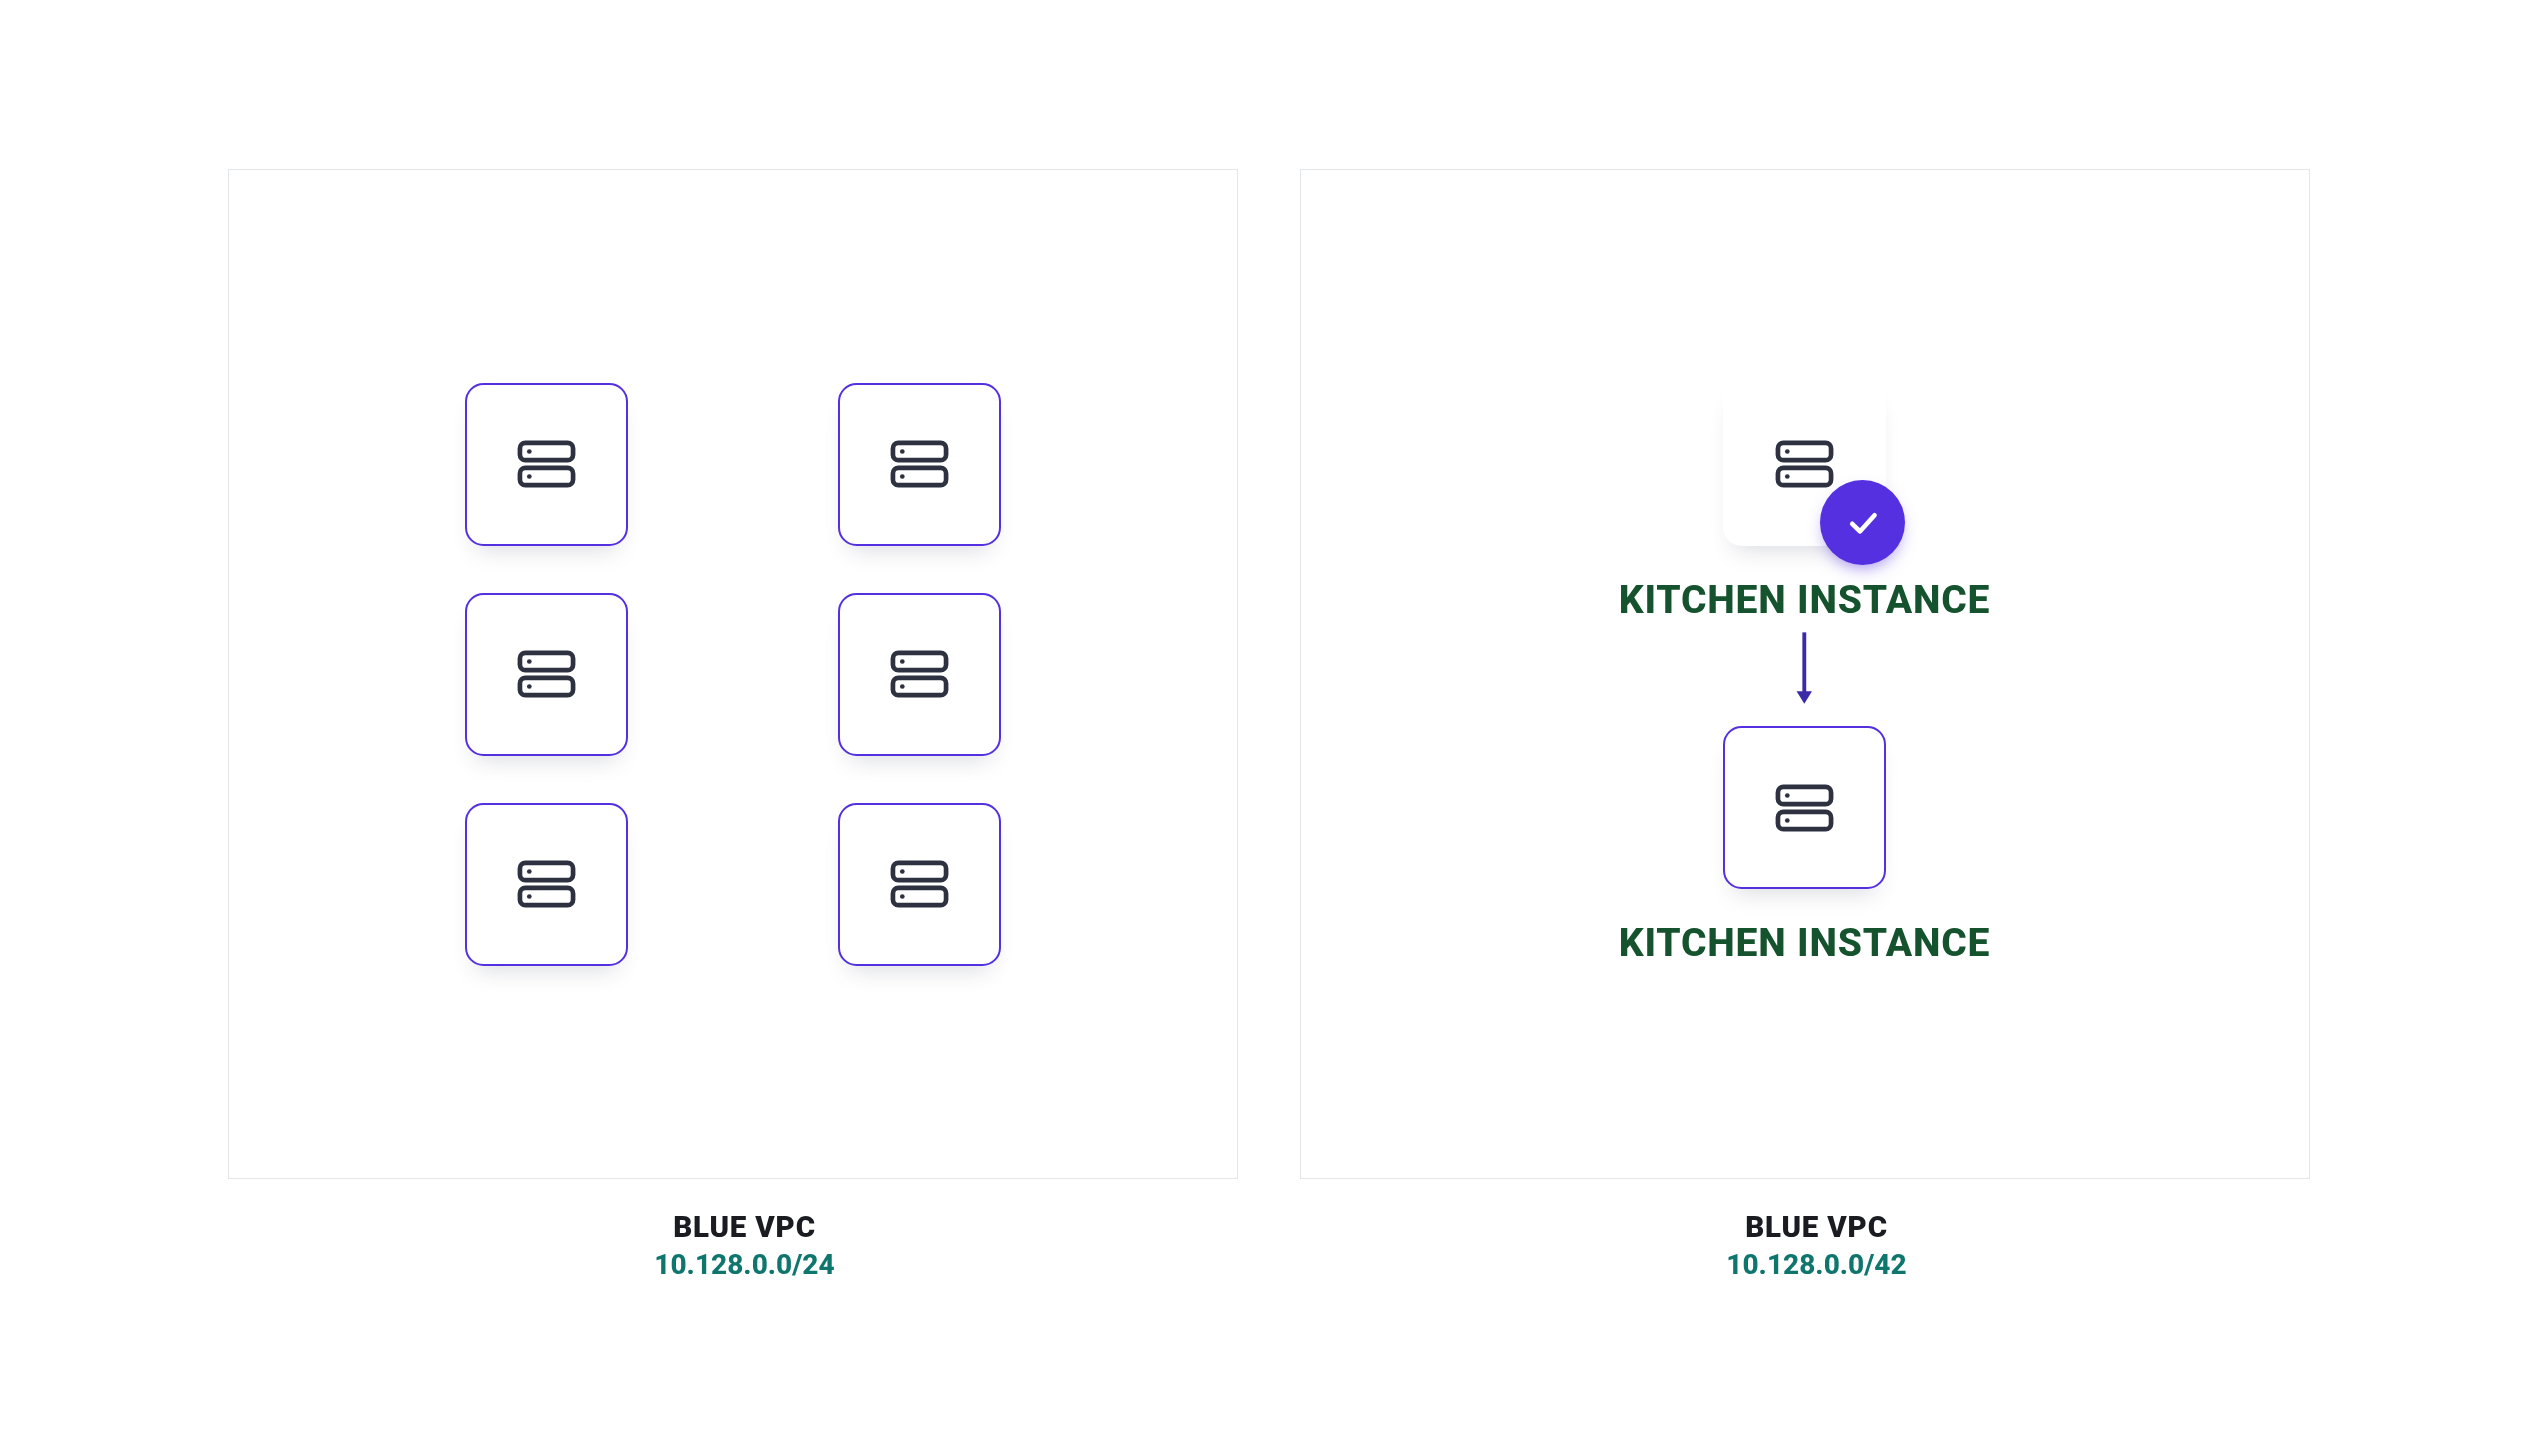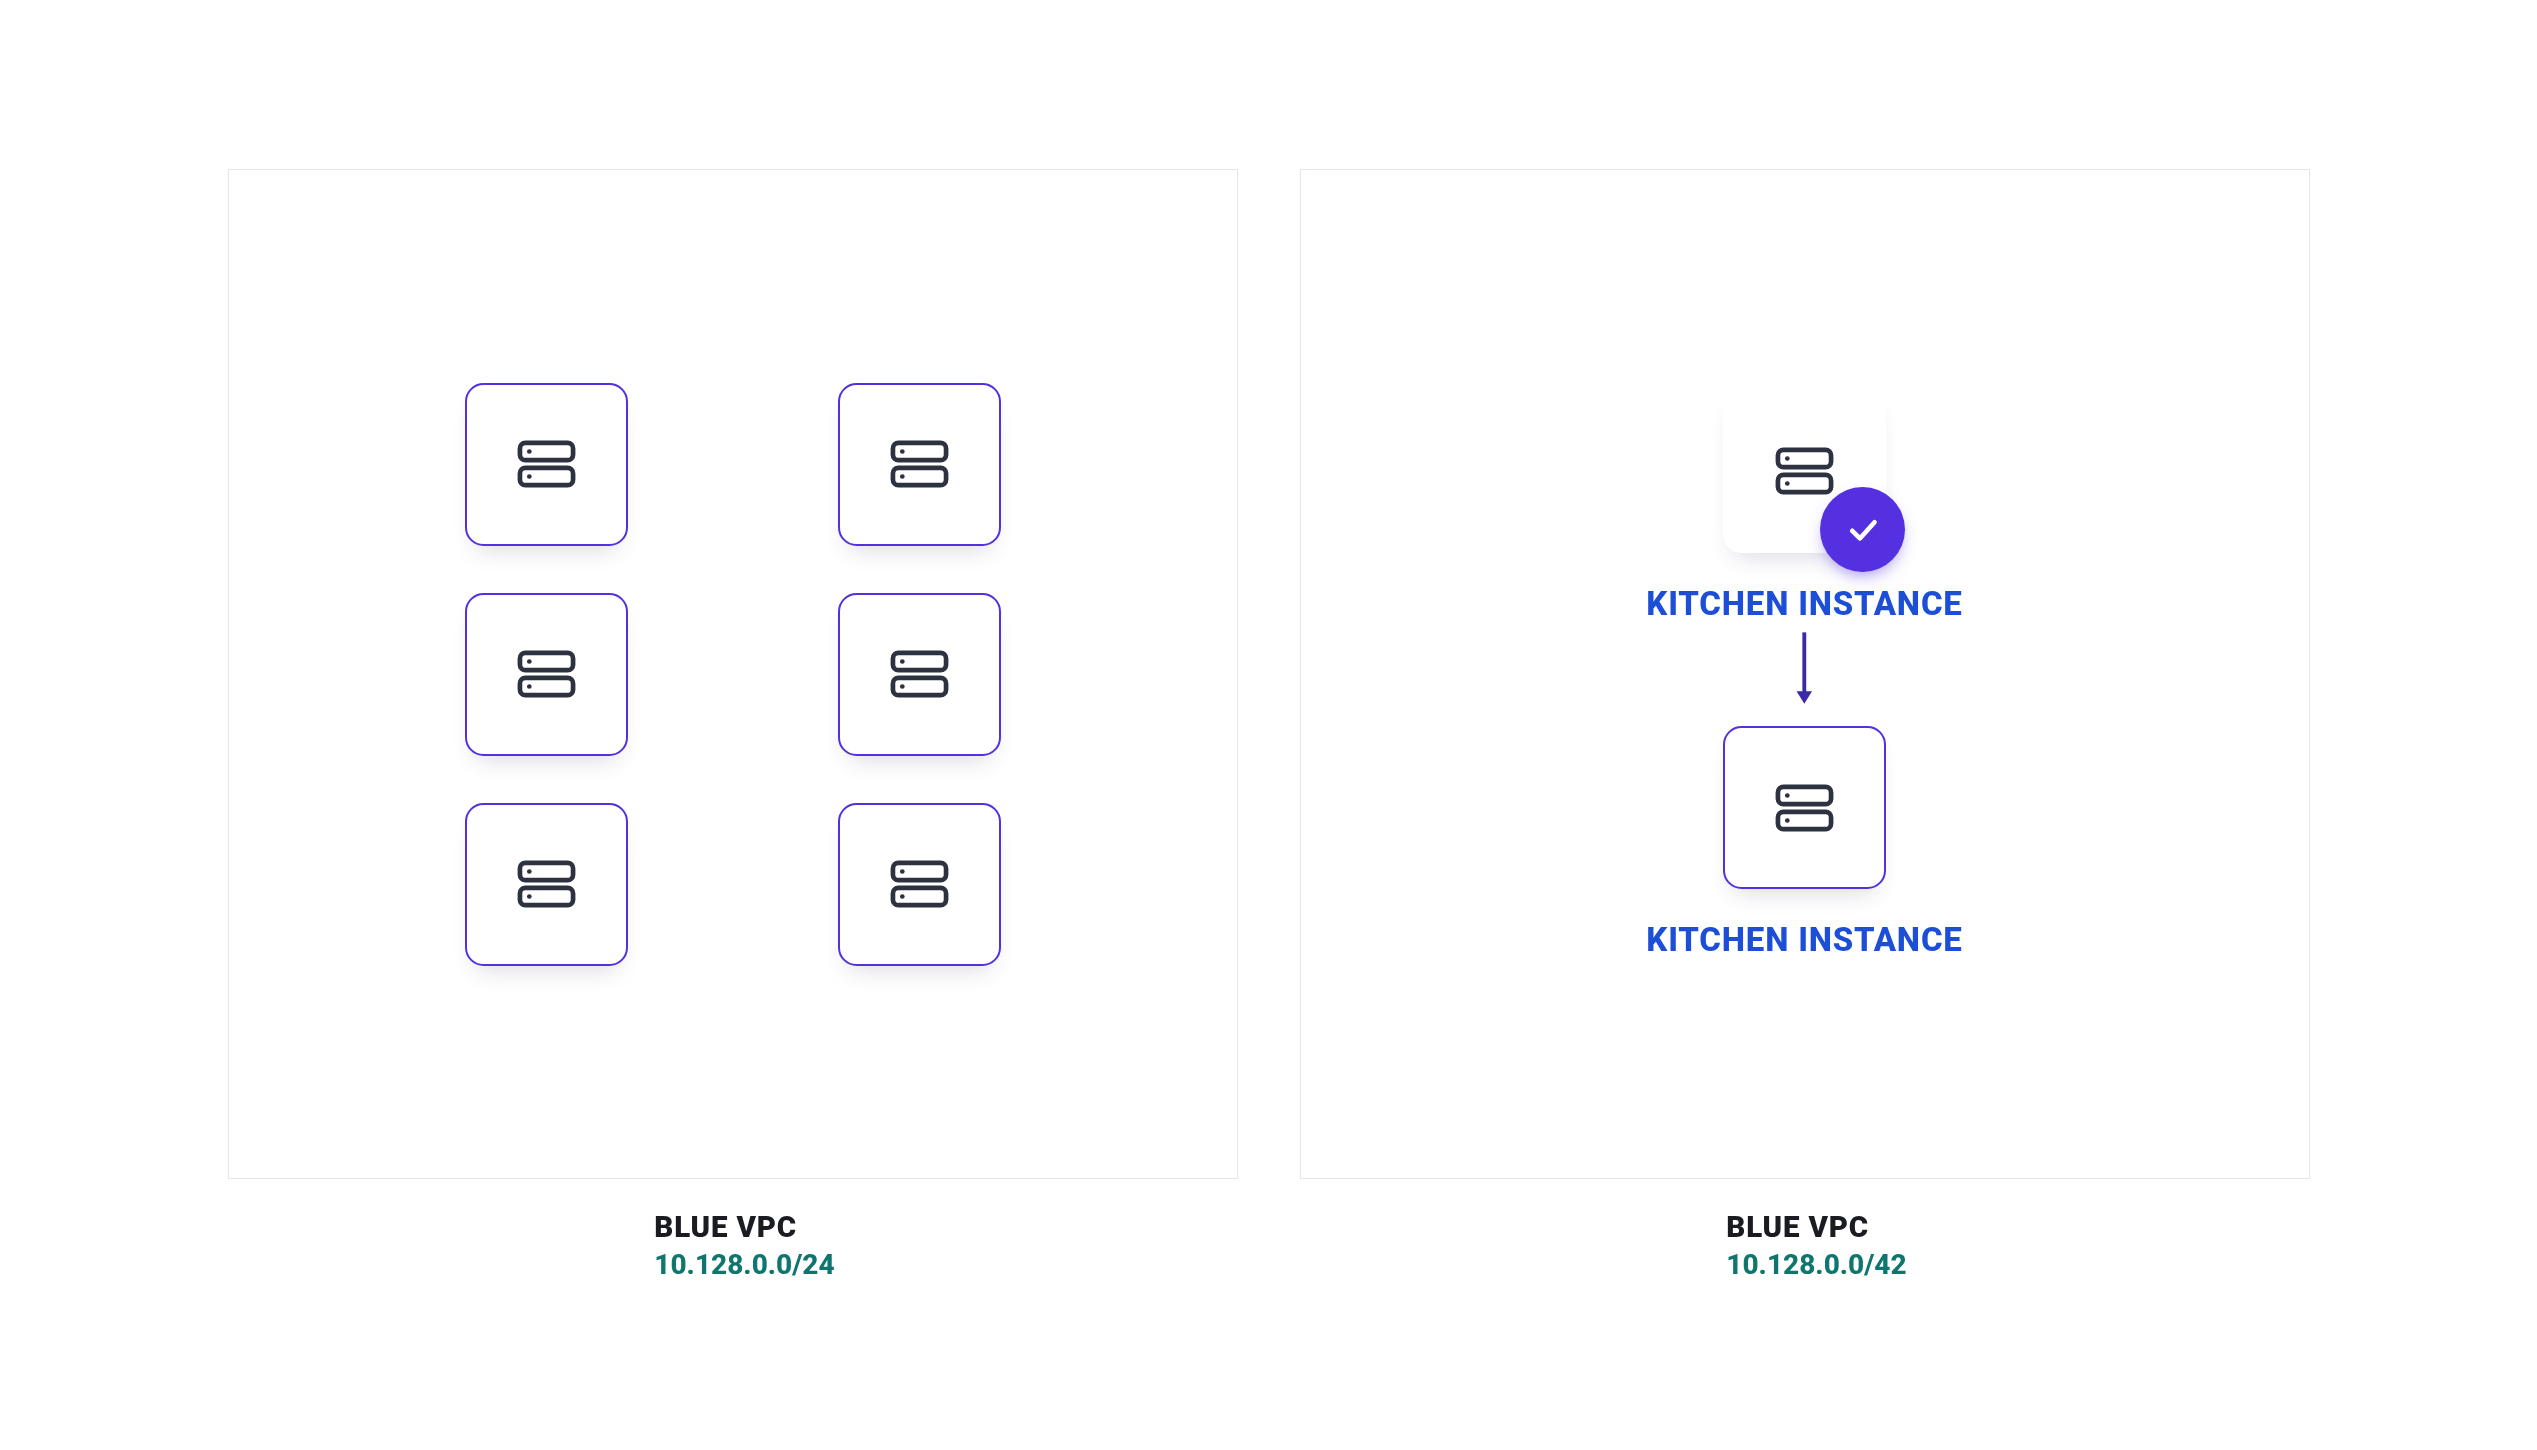--- a/index.html
+++ b/index.html
@@ -80,35 +80,35 @@
     height: 85px;
     border-radius: 50%;
     background: #5430e0;
     display:flex;
     align-items:center;
     justify-content:center;
     box-shadow: 0 7.8px 15.5px -4.7px rgba(84,48,224,0.5);
   }
   .instance-label {
     margin-top: 31px;
-    font-size: 33px;
+    font-size: 39px;
     font-weight: 800;
     letter-spacing: 0.8px;
-    color: #1d4ed8;
+    color: #14532d;
   }
   .arrow-wrap {
     height: 85px;
     display:flex;
     align-items:center;
     justify-content:center;
     margin: 3.1px 0 15.5px 0;
   }
   
   .vpc-caption {
-    text-align: left;
+    text-align: center;
     margin-top: 31px;
     margin-left: 24px;
   }
   .vpc-caption .name {
     font-weight: 900;
     font-size: 29.5px;
     letter-spacing: 0.8px;
     color: #1a1c22;
   }
   .vpc-caption .cidr {

